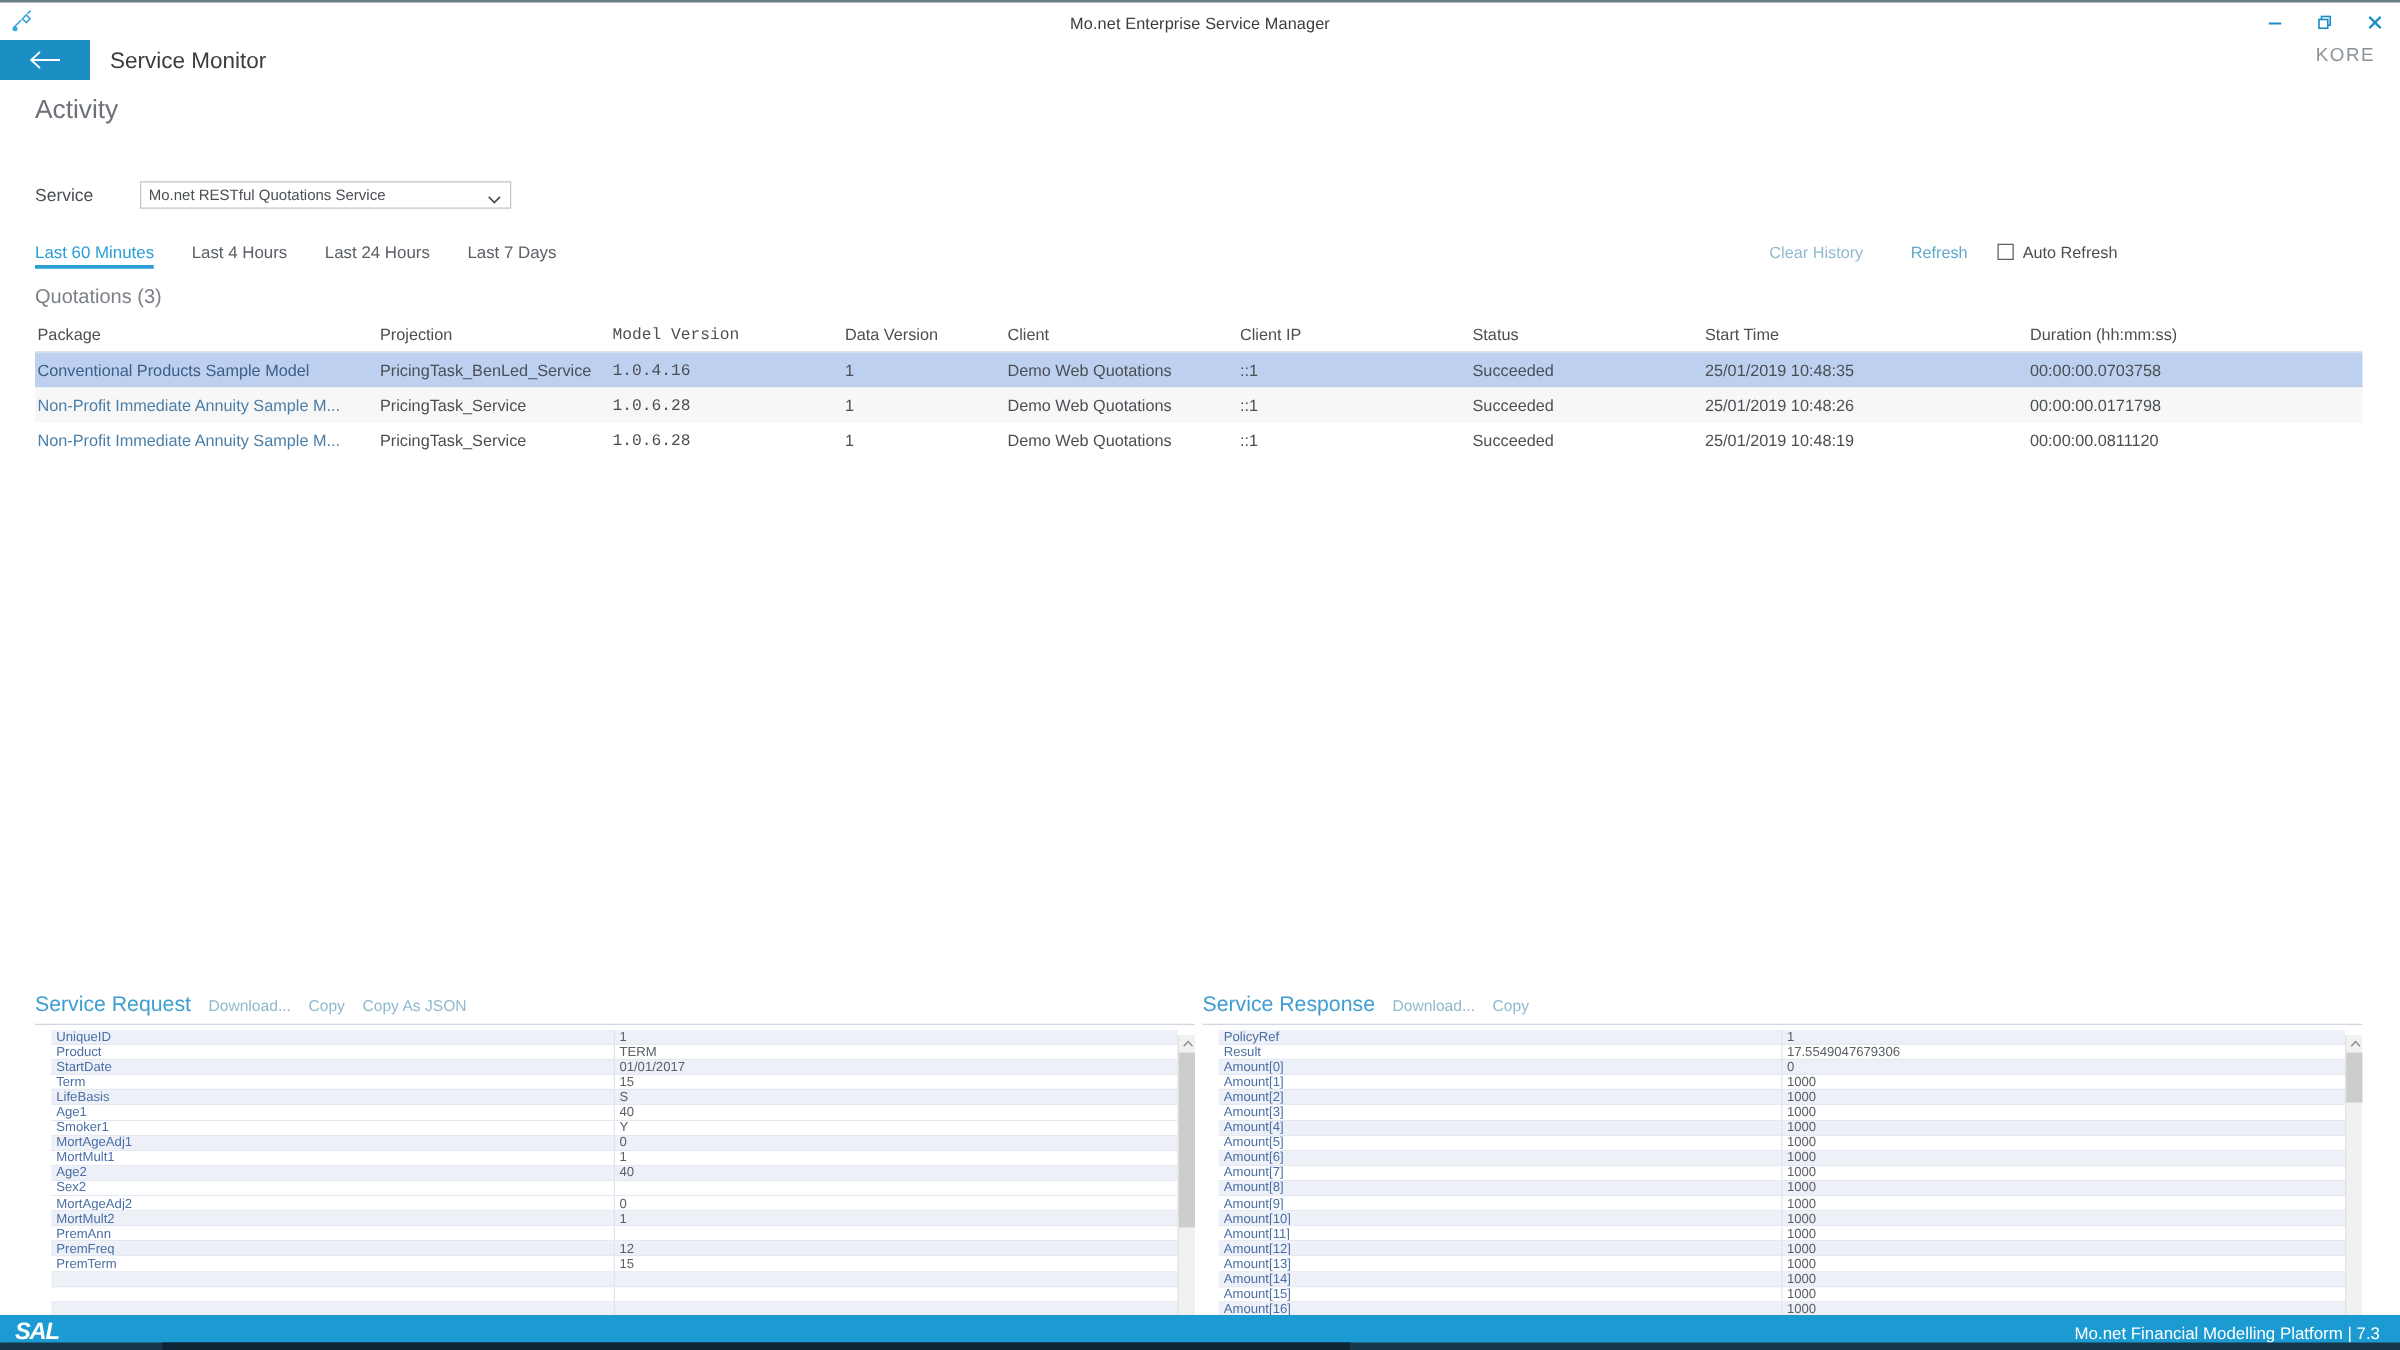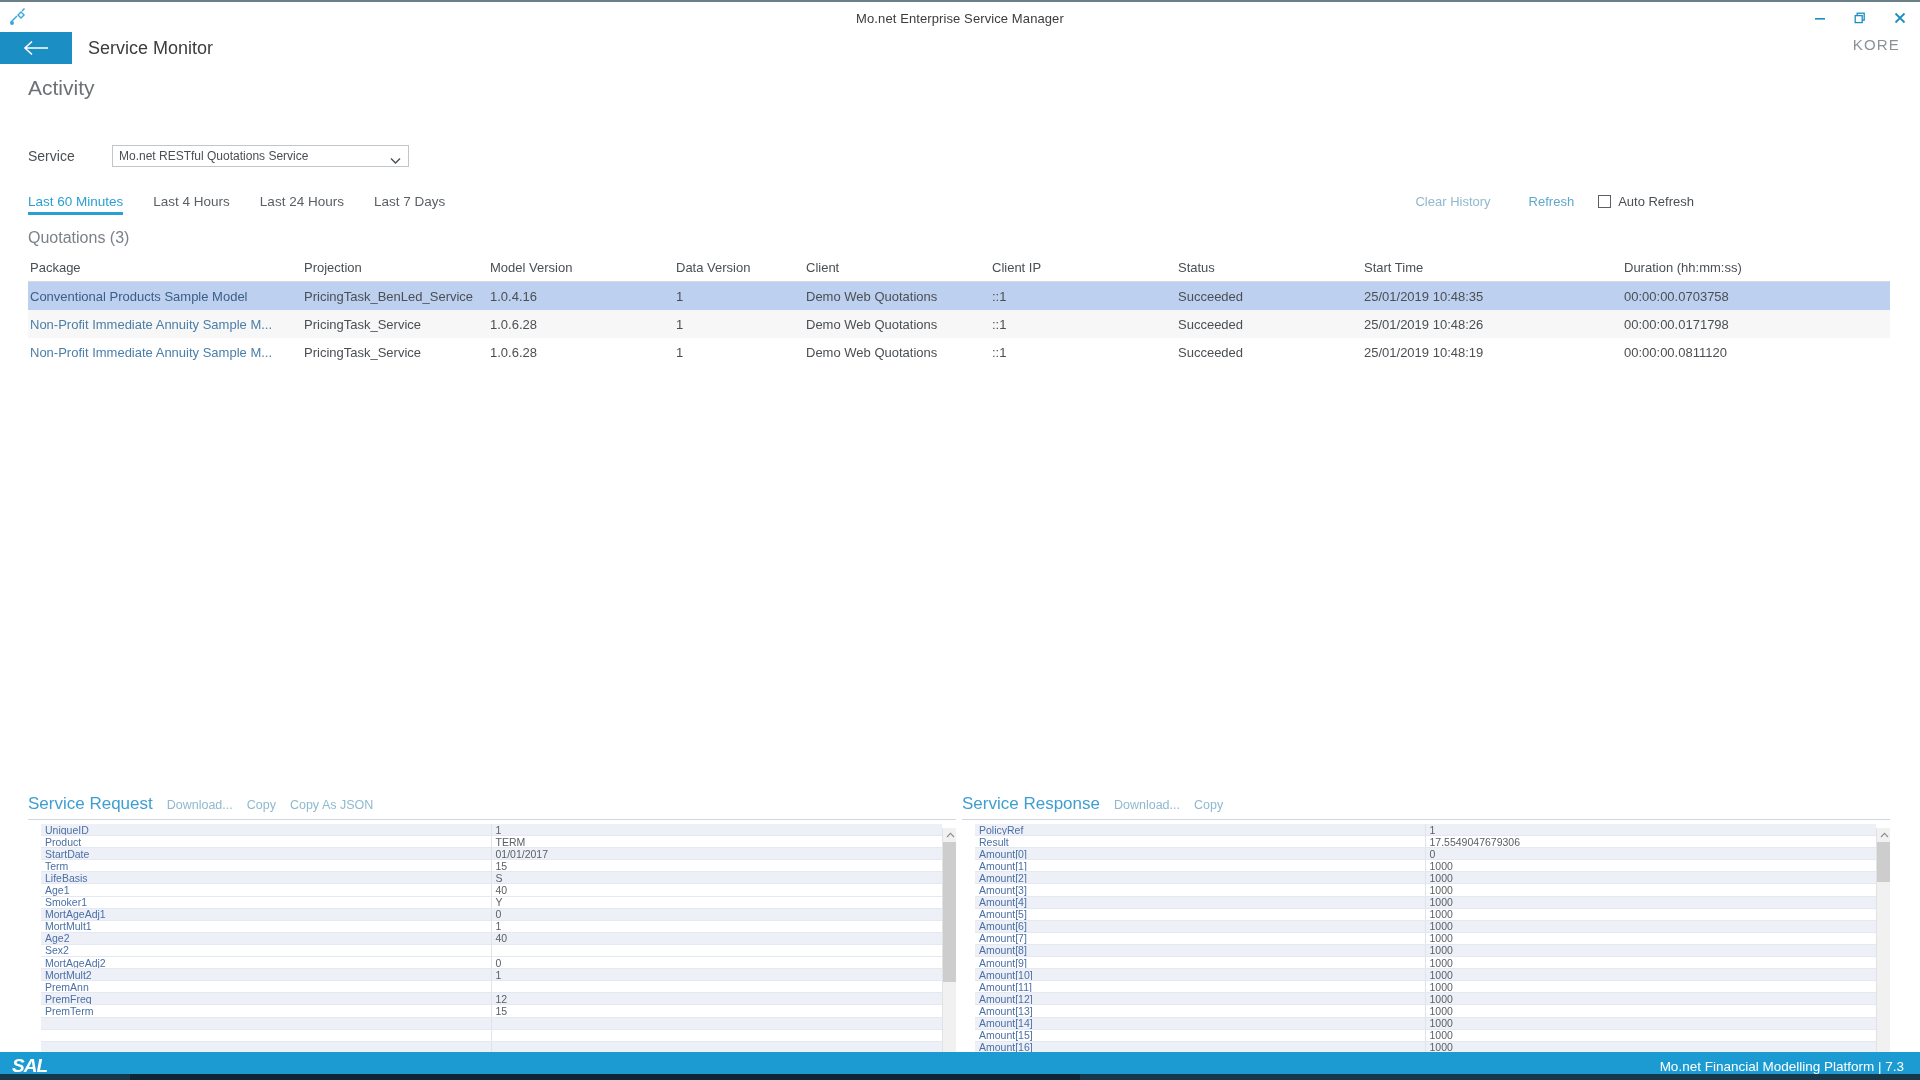--- a/index.html
+++ b/index.html
@@ -148,21 +148,21 @@
   .grid-row {
     display: flex; height: 28px; align-items: center;
     font-size: 13px; color: #4a4f54;
   }
   .grid-row.selected { background: #bed0ef; }
   .grid-row.alt { background: #f7f7f7; }
   .grid-row .c0 { color: #4b7ea8; }
   .grid-row.selected .c0 { color: #3a5f86; }
   .c0 { width: 276px; padding-left: 2px; overflow: hidden; white-space: nowrap; }
   .c1 { width: 186px; }
-  .c2 { width: 186px; }
+  .c2 { width: 186px; font-family: Liberation Mono, monospace; }
   .c3 { width: 130px; }
   .c4 { width: 186px; }
   .c5 { width: 186px; }
   .c6 { width: 186px; }
   .c7 { width: 260px; }
   .c8 { width: 266px; }
 
   
   .panel {
     position: absolute; top: 730px; height: 300px;

